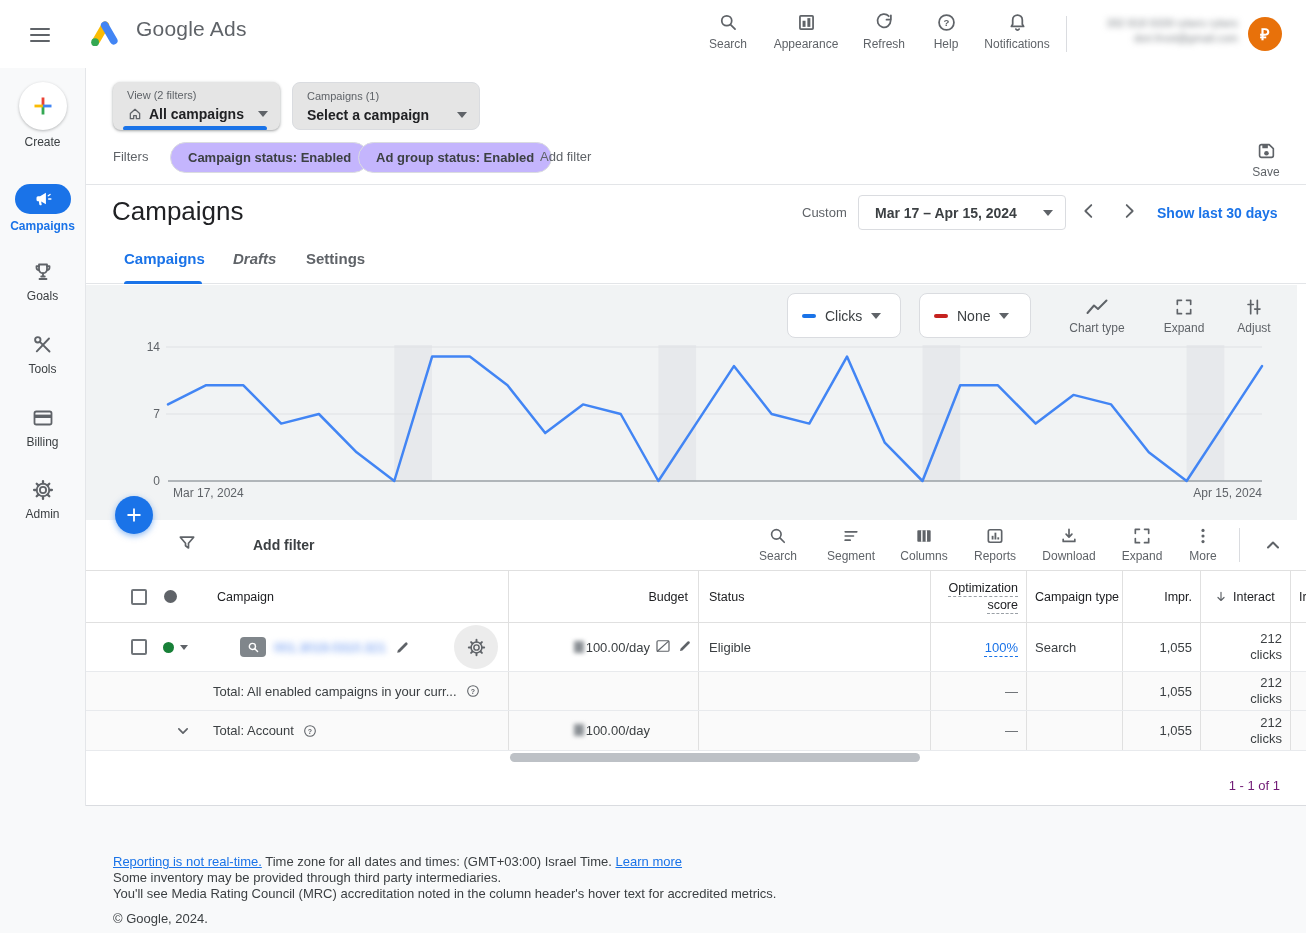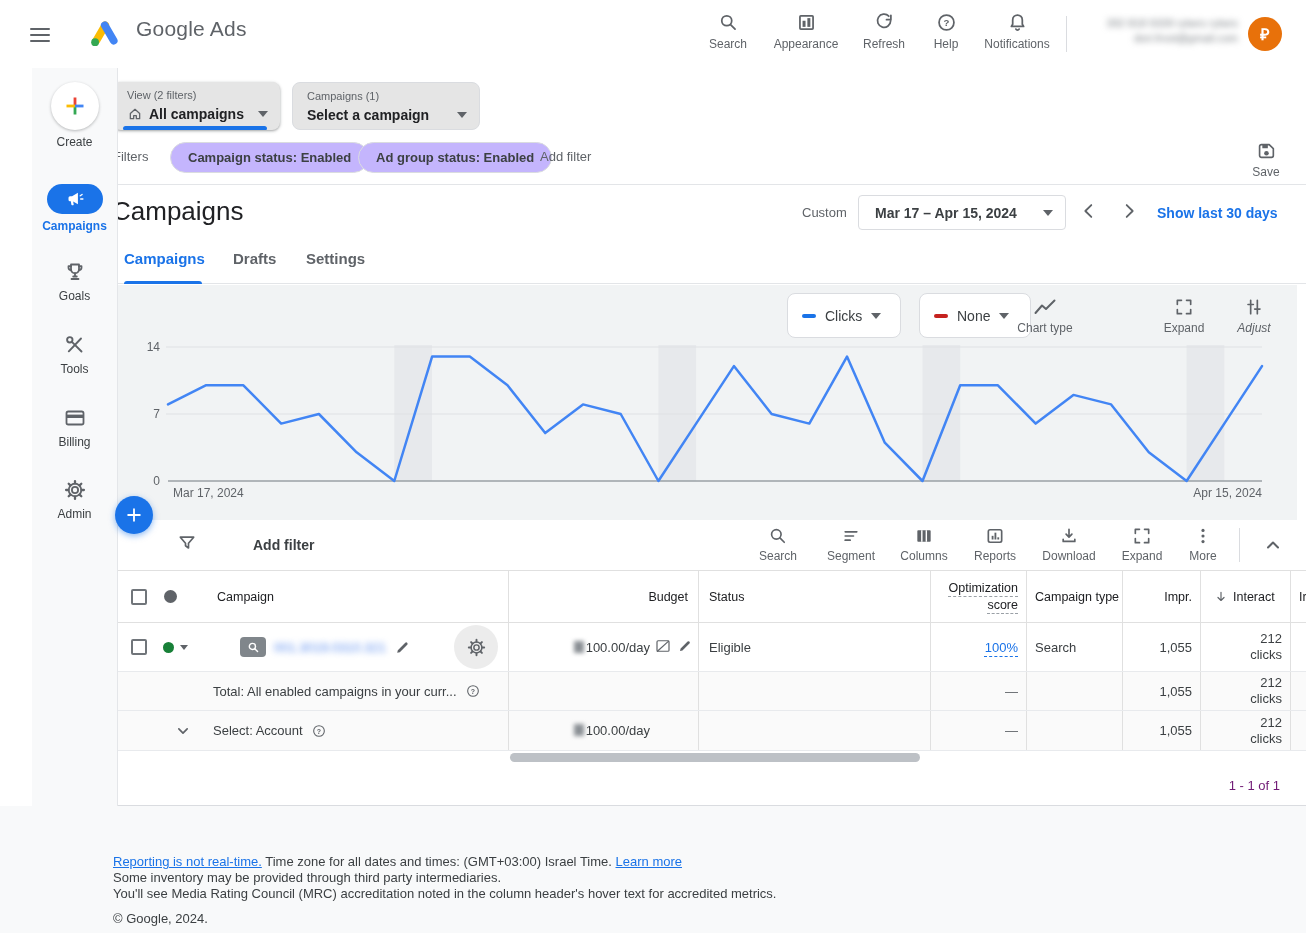--- a/index.html
+++ b/index.html
@@ -14,21 +14,21 @@
   #logo .brand { font-size:21px; color:#5f6368; letter-spacing:.2px; }
   .nav-item { position:absolute; top:12px; display:flex; flex-direction:column; align-items:center; gap:4px; color:#5f6368; cursor:pointer; }
   .nav-item .lbl { font-size:12px; }
   #nav-divider { position:absolute; left:1066px; top:16px; width:1px; height:36px; background:#dadce0; }
   #account-text { position:absolute; left:1070px; top:16px; width:168px; text-align:right;
      font-size:11px; line-height:15px; color:#7d8287; filter:blur(3px); }
   #avatar { position:absolute; left:1248px; top:17px; width:34px; height:34px; border-radius:50%;
      background:#e8710a; color:#fff; font-size:16px; font-weight:bold; display:flex; align-items:center; justify-content:center; }
 
   
-  #sidebar { position:absolute; left:0; top:68px; width:86px; height:738px; background:#f8f9fa; border-right:1px solid #e4e6e9; z-index:4;margin-left:32px; }
+  #sidebar { position:absolute; left:0; top:68px; width:86px; height:738px; background:#f8f9fa; border-right:1px solid #e4e6e9; z-index:4; }
   .side-item { position:absolute; left:0; width:85px; display:flex; flex-direction:column; align-items:center; gap:5px; cursor:pointer; }
   .side-item .lbl { font-size:12px; color:#3c4043; }
   #create-circle { width:48px; height:48px; border-radius:50%; background:#fff; box-shadow:0 1px 3px rgba(60,64,67,.35); display:flex; align-items:center; justify-content:center; }
   #campaigns-pill { width:56px; height:30px; border-radius:16px; background:#1a73e8; display:flex; align-items:center; justify-content:center; }
   .side-item.active .lbl { color:#1a73e8; font-weight:bold; }
 
   
   .picker { position:absolute; top:82px; height:48px; background:#e5e5e5; border-radius:8px; }
   #view-picker { left:113px; width:167px; box-shadow:0 1px 2px rgba(60,64,67,.3),0 1px 3px 1px rgba(60,64,67,.15); }
   #campaign-picker { left:292px; width:188px; border:1px solid #dadce0; }
@@ -53,32 +53,32 @@
   #date-box { position:absolute; left:858px; top:195px; width:208px; height:35px; border:1px solid #dadce0; border-radius:4px; background:#fff; display:flex; align-items:center; padding:0 12px 0 16px; cursor:pointer; }
   #date-box .txt { font-size:14px; font-weight:bold; color:#3c4043; flex:1; }
   .chev-btn { position:absolute; top:200px; cursor:pointer; }
   #chev-prev { left:1078px; } #chev-next { left:1118px; }
   #show-last { position:absolute; left:1157px; top:205px; font-size:14px; font-weight:bold; color:#1a73e8; cursor:pointer; }
 
   
   #tabs { position:absolute; left:86px; top:240px; width:1220px; height:44px; border-bottom:1px solid #e3e5e8; }
   .tab { position:absolute; top:10px; font-size:15px; font-weight:bold; color:#5f6368; cursor:pointer; }
   .tab.active { color:#1a73e8; }
-  #tab1 { left:38px; } #tab2 { left:147px; } #tab3 { left:220px; }
+  #tab1 { left:38px; } #tab2 { left:147px;font-style:italic; } #tab3 { left:220px; }
   #tab-underline { position:absolute; left:38px; top:41px; width:78px; height:3px; background:#1a73e8; border-radius:3px 3px 0 0; }
 
   
   #chart-block { position:absolute; left:86px; top:285px; width:1211px; height:235px; background:#f1f3f4; }
   .metric-box { position:absolute; top:8px; height:45px; background:#fff; border:1px solid #dadce0; border-radius:8px; display:flex; align-items:center; padding:0 14px; gap:9px; cursor:pointer; }
   #metric1 { left:701px; width:114px; } #metric2 { left:833px; width:112px; }
   .metric-box .txt { font-size:14px; color:#3c4043; }
   .dash { width:14px; height:4px; border-radius:2px; }
   .chart-action { position:absolute; top:12px; display:flex; flex-direction:column; align-items:center; gap:4px; color:#5f6368; cursor:pointer; }
   .chart-action .lbl { font-size:12px; }
-  #act-charttype { left:924px; width:70px;justify-content:center; } #act-expand { left:1070px; width:56px; } #act-adjust { left:1140px; width:56px;font-style:italic; }
+  #act-charttype { left:976px; width:70px;justify-content:center; } #act-expand { left:1070px; width:56px; } #act-adjust { left:1140px; width:56px; }
   #chart-svg { position:absolute; left:24px; top:52px; }
 
   #fab { position:absolute; left:115px; top:496px; width:38px; height:38px; border-radius:50%; background:#1a73e8; box-shadow:0 2px 6px rgba(26,115,232,.5); display:flex; align-items:center; justify-content:center; cursor:pointer; z-index:6; }
 
   
   #table-card { position:absolute; left:86px; top:520px; width:1220px; height:286px; background:#fff; border-bottom:1px solid #dadce0; }
   #t-toolbar { position:relative; height:50px; }
   #funnel { position:absolute; left:91px; top:13px; cursor:pointer; }
   #tb-add-filter { position:absolute; left:167px; top:17px; font-size:14px; font-weight:bold; color:#3c4043; cursor:pointer; }
   .tb-action { position:absolute; top:6px; width:64px; display:flex; flex-direction:column; align-items:center; gap:3px; color:#5f6368; cursor:pointer; }
@@ -541,21 +541,21 @@
   </div>
 
   <div class="trow data-row" id="row3">
     <div class="c0"></div>
     <div class="c1">
       <svg class="ic" width="20" height="20" viewBox="0 0 24 24">
           <path d="M7 9.5l5 5 5-5"></path>
         </svg>
     </div>
     <div class="c2 total-label">
-      <span>Select: Account</span>
+      <span>Total: Account</span>
       <svg class="ic" width="16" height="16" viewBox="0 0 24 24" style="stroke-width:1.6">
           <circle cx="12" cy="12" r="8"></circle>
           <text x="12" y="15.8" text-anchor="middle" font-size="10.5" font-weight="bold" fill="#5f6368" stroke="none" font-family="Liberation Sans, sans-serif">?</text>
         </svg>
     </div>
     <div class="c3 cell-budget">
       <span><span class="blob"></span><span>100.00/day</span></span>
     </div>
     <div class="c4"></div>
     <div class="c5 cell-opt">

